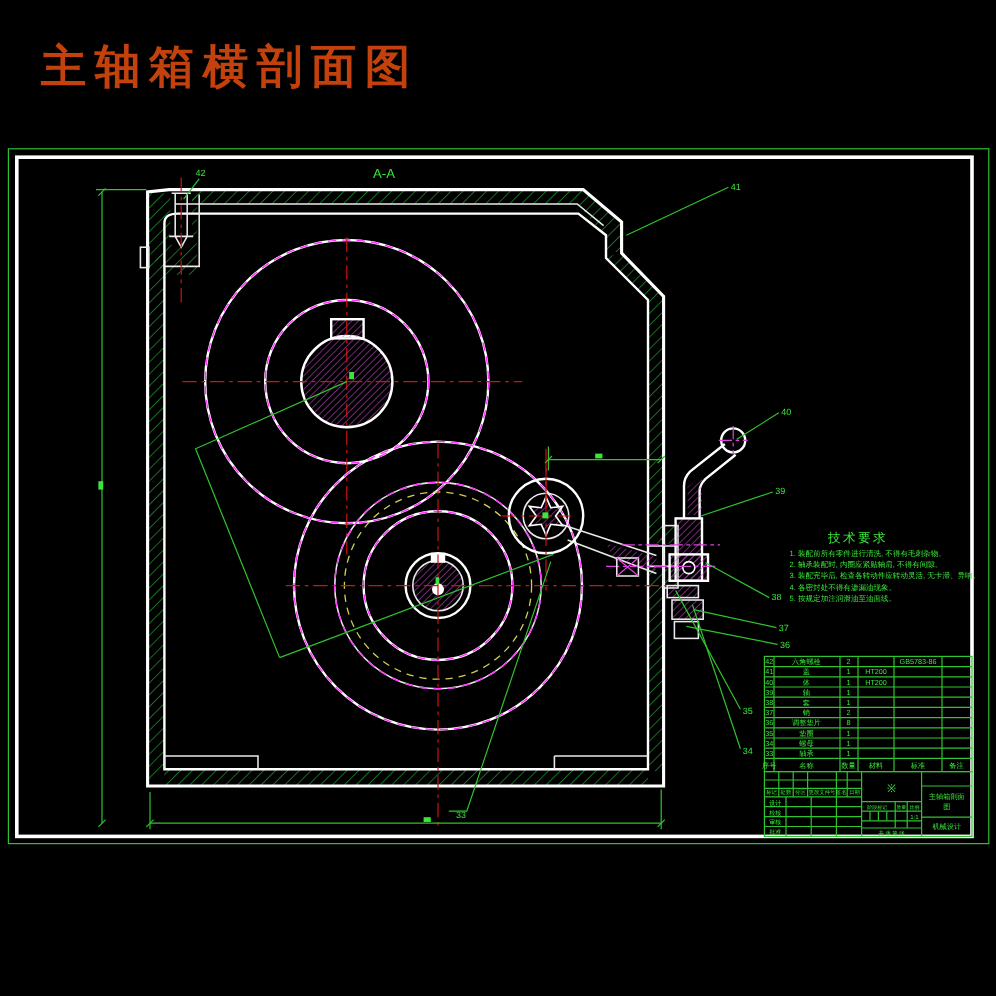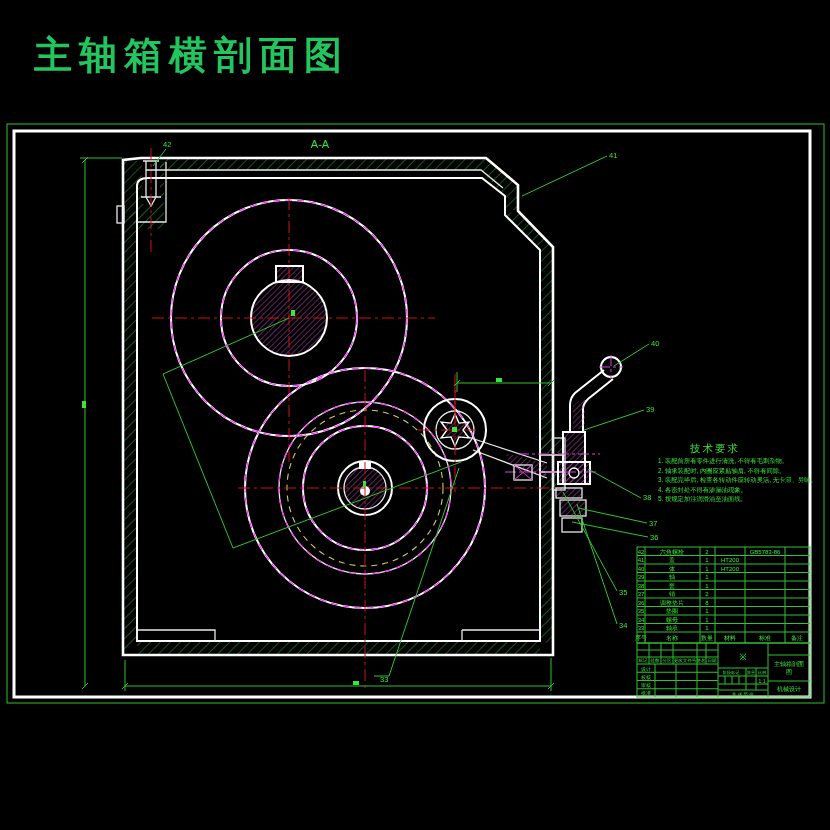--- a/index.html
+++ b/index.html
@@ -1,17 +1,17 @@
 <!DOCTYPE html>
 <html><head>
 <meta charset="utf-8">
 <style>
   html,body{margin:0;padding:0;background:#000;width:830px;height:830px;overflow:hidden}
   #stage{position:relative;width:830px;height:830px;background:#000;font-family:"Liberation Sans",sans-serif}
-  #main-title{position:absolute;left:34px;top:30px;font-family:"Liberation Serif",serif;font-weight:bold;font-size:38px;letter-spacing:7px;color:#22c55e}
+  #main-title{position:absolute;left:34px;top:30px;font-family:"Liberation Serif",serif;font-weight:bold;font-size:38px;letter-spacing:7px;color:#c2410c}
   svg{position:absolute;left:0;top:0}
   text{font-family:"Liberation Sans",sans-serif}
   .w3{stroke:#fff;stroke-width:2.6;fill:none}
   .w2{stroke:#fff;stroke-width:2;fill:none}
   .w1{stroke:#e9e9e9;stroke-width:1.3;fill:none}
   .g1{stroke:#2fc32f;stroke-width:1;fill:none}
   .gt{fill:#3ae63a}
   .md{stroke:#ff35ff;stroke-width:1.2;fill:none;stroke-dasharray:7 5}
   .mdd{stroke:#e040e0;stroke-width:1;fill:none;stroke-dasharray:11 3 3 3}
   .yd{stroke:#cfcf55;stroke-width:1.1;fill:none;stroke-dasharray:6 5}

